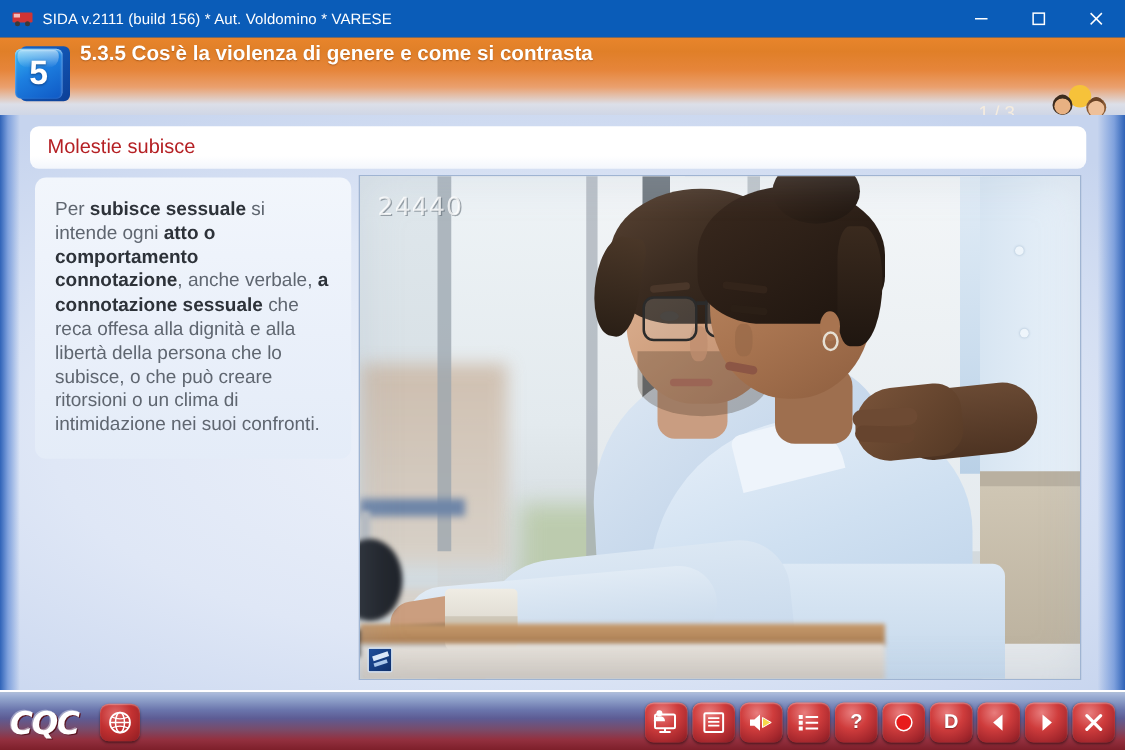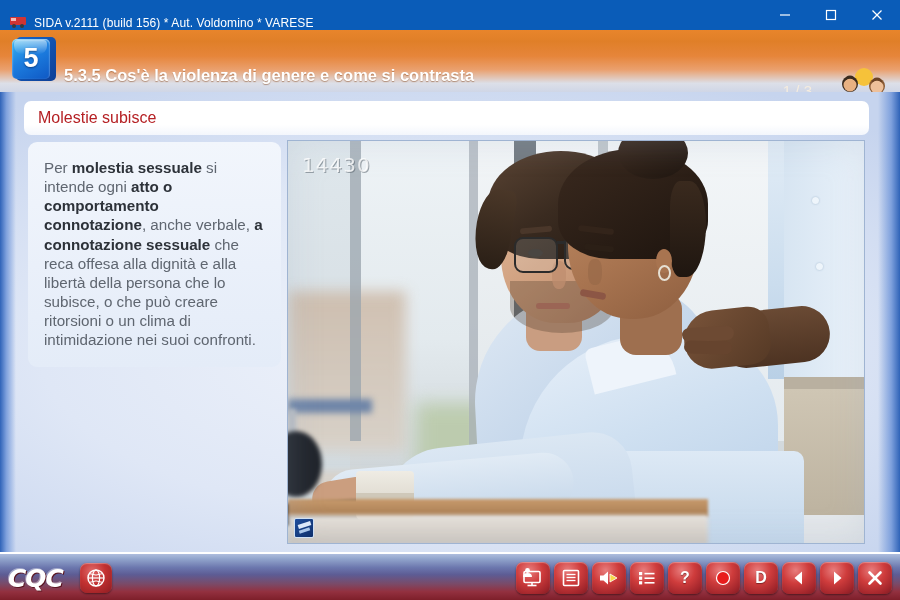--- a/index.html
+++ b/index.html
@@ -8,21 +8,21 @@
     overflow: hidden;
     font-family: "Liberation Sans", sans-serif;
     background: #0a3c7d;
   }
 
   
   .titlebar {
     position: absolute; left: 0; top: 0;
     width: 900px; height: 30px;
     background: #0a5cb8;
-    display: flex; align-items: flex-end;
+    display: flex; align-items: center;
   }
   .tb-icon {
     width: 16px; height: 16px;
     margin-left: 10px; margin-right: 8px;
     position: relative; flex: none;
   }
   .tb-icon .body {
     position: absolute; left: 0; top: 3px;
     width: 16px; height: 8px;
     background: #d03434; border-radius: 1px;
@@ -82,21 +82,21 @@
     border-radius: 4px 4px 8px 8px;
   }
   .badge5 .num {
     position: absolute; left: 2px; top: 3px;
     width: 38px; height: 40px;
     display: flex; align-items: center; justify-content: center;
     color: #ffffff; font-size: 27px; font-weight: bold;
     text-shadow: 0 1px 2px rgba(0,30,80,0.6);
   }
   .header-title {
-    margin-left: 64px; margin-top: 36px;
+    margin-left: 64px; margin-top: 4px;
     color: #ffffff; font-size: 16.5px; font-weight: bold;
     text-shadow: 0 1px 1px rgba(120,50,0,0.45);
     white-space: nowrap;
   }
   .page-counter {
     position: absolute; right: 88px; top: 52px;
     color: #f5ecdf; font-size: 15px;
   }
   .people-icon {
     position: absolute; right: 8px; top: 36px;
@@ -402,21 +402,21 @@
 
 <div class="stage"></div>
 <div class="stage-edge-l"></div>
 <div class="stage-edge-r"></div>
 
 <div class="subtitle-bar">
   <div class="subtitle-text">Molestie subisce</div>
 </div>
 
 <div class="text-card">
-  <span id="paragraph"><span>Per </span><b>molestia sessuale</b><span> si intende ogni </span><b>atto o comportamento connotazione</b><span>, anche verbale, </span><b>a connotazione sessuale</b><span> che reca offesa alla dignità e alla libertà della persona che lo subisce, o che può creare ritorsioni o un clima di intimidazione nei suoi confronti.</span></span>
+  <span id="paragraph"><span>Per </span><b>subisce sessuale</b><span> si intende ogni </span><b>atto o comportamento connotazione</b><span>, anche verbale, </span><b>a connotazione sessuale</b><span> che reca offesa alla dignità e alla libertà della persona che lo subisce, o che può creare ritorsioni o un clima di intimidazione nei suoi confronti.</span></span>
 </div>
 
 <div class="photo">
   <div class="ph bg-wall"></div>
   <div class="ph bg-win-a"></div>
   <div class="ph bg-win-b"></div>
   <div class="ph bg-win-c"></div>
   <div class="ph bg-win-d"></div>
   <div class="ph bg-blur-bld"></div>
   <div class="ph bg-green"></div>
@@ -483,21 +483,21 @@
 
   <div class="ph dark-blob"></div>
   <div class="ph laptop"></div>
   <div class="ph cup"></div>
   <div class="ph cup-band"></div>
   <div class="ph desk-top"></div>
   <div class="ph desk-body"></div>
 
   <div class="ph photo-blurlayer"></div>
 
-  <div class="watermark">14430</div>
+  <div class="watermark">24440</div>
   <div class="photo-badge">
     <div class="pb-w"></div>
       <div class="pb-w2"></div>
   </div>
 </div>
 
 <div class="bottombar">
   <div class="cqc">CQC</div>
 </div>
 

